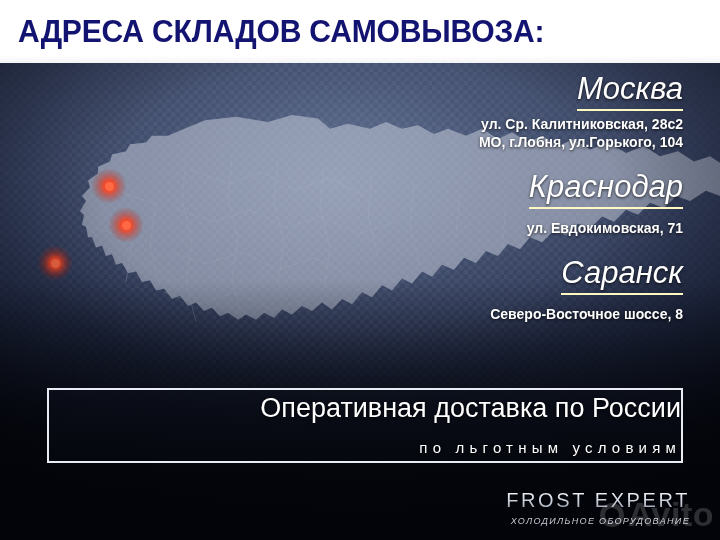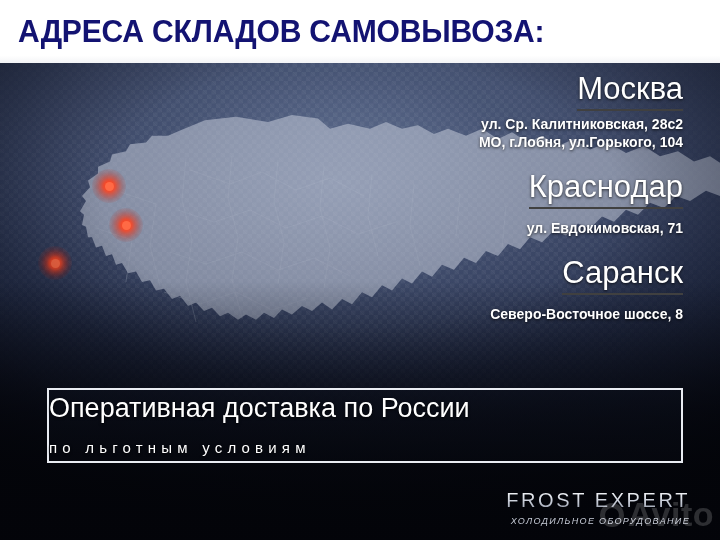--- a/index.html
+++ b/index.html
@@ -53,33 +53,33 @@
   .header-title{margin-left:18px;color:#131372;
     font-weight:bold;font-size:31px;line-height:1;
     letter-spacing:-.2px;transform:scaleX(.97);transform-origin:left center;
     white-space:nowrap;}
 
   
   .addr-col{position:absolute;right:37px;top:70px;width:430px;
     text-align:right;color:#ffffff;
     text-shadow:0 1px 3px rgba(0,0,0,.75);}
   .city{display:inline-block;font-size:31px;line-height:1.22;
-        font-weight:400;border-bottom:2px solid #404040;padding-bottom:1px;}
+        font-weight:400;border-bottom:2px solid #fef9c3;padding-bottom:1px;font-style:italic;}
   .street{font-size:14px;line-height:1.30;font-weight:700;}
   .grp-msk{margin-top:0;}
   .grp-krd{margin-top:17px;}
   .grp-srn{margin-top:17px;}
   .grp-krd .street,.grp-srn .street{margin-top:10px;}
   .grp-msk .street-wrap{margin-top:4px;}
 
   
   .promo{position:absolute;left:47px;top:388px;width:636px;height:75px;
     box-sizing:border-box;border:2px solid #e9ecf2;
     background:linear-gradient(180deg,rgba(12,16,28,.55),rgba(6,8,15,.75));
-    display:flex;flex-direction:column;align-items:flex-start;justify-content:center;
+    display:flex;flex-direction:column;align-items:flex-end;justify-content:center;
     color:#fff;}
   .promo-main{font-size:27px;line-height:1.05;font-weight:400;
               text-shadow:0 1px 3px rgba(0,0,0,.8);}
   .promo-sub{font-size:15px;line-height:1.1;margin-top:18px;
              letter-spacing:5.2px;font-weight:400;
              text-shadow:0 1px 3px rgba(0,0,0,.8);}
 
   
   .logo{position:absolute;right:30px;bottom:14px;text-align:right;
         color:#ffffff;}

